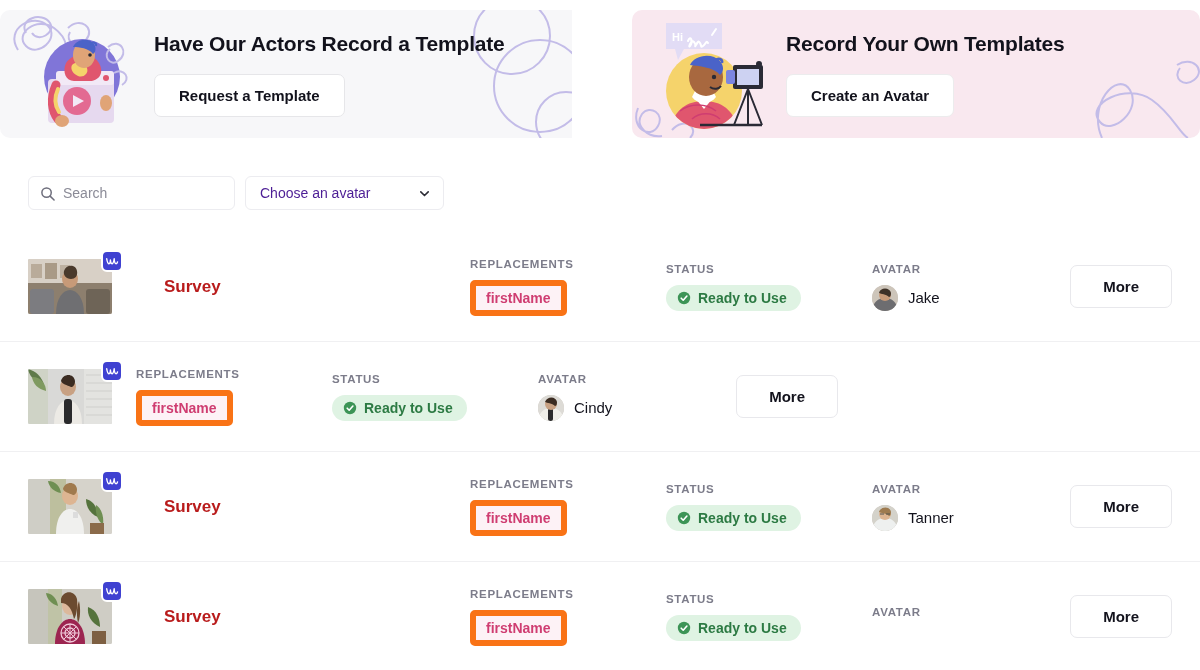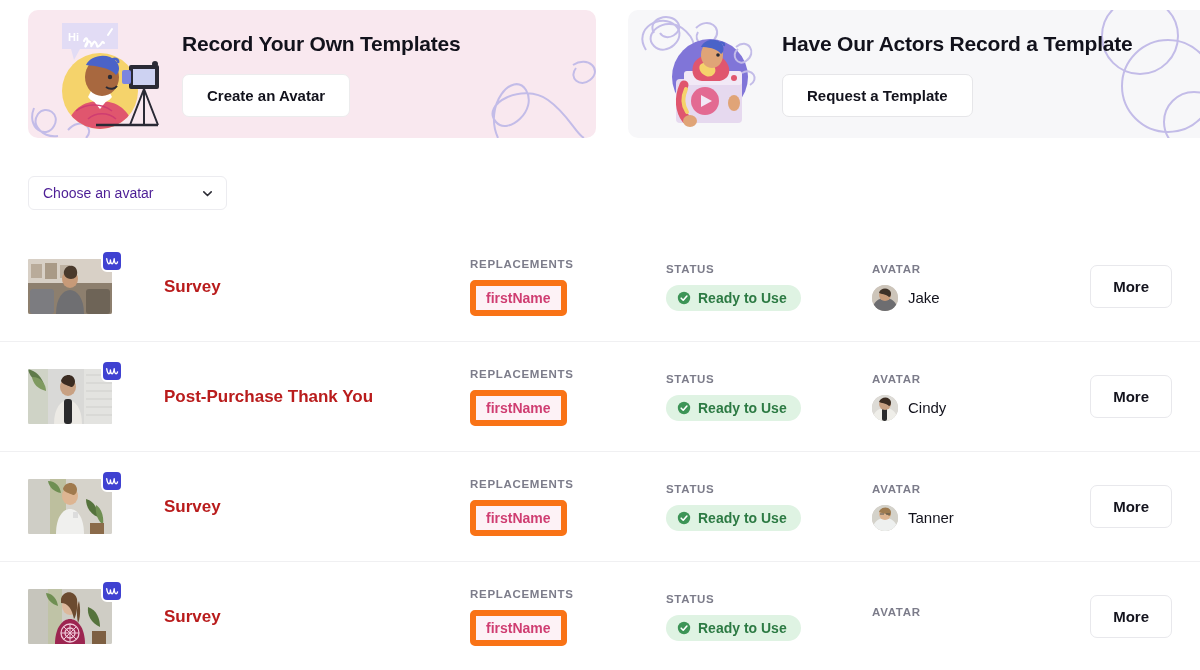--- a/index.html
+++ b/index.html
@@ -200,33 +200,79 @@
     overflow: hidden;
     flex: 0 0 auto;
     background: #cfcac4;
   }
   .avatar-name { font-size: 15px; color: #12121c; }
   .cell-more { flex: 0 0 auto; width: 94px; display: flex; justify-content: flex-end; }
   .more-btn {
     background: #fff;
     border: 1px solid #e8e8ec;
     border-radius: 7px;
-    padding: 13px 22px;
+    padding: 13px 32px;
     font-size: 15px;
     font-weight: bold;
     color: #12121c;
     font-family: "Liberation Sans", sans-serif;
     cursor: pointer;
     line-height: 1;
   }
 </style>
 </head>
 <body>
 
 <div class="banners">
+
+  <div class="banner banner-right">
+    <svg class="banner-deco" viewBox="0 0 572 128" preserveAspectRatio="none">
+      <g fill="none" stroke="#c3bce8" stroke-width="2">
+        <circle cx="512" cy="26" r="38"></circle>
+        <circle cx="540" cy="76" r="46"></circle>
+        <circle cx="566" cy="112" r="30"></circle>
+        <path d="M18 40 C 4 18, 34 2, 48 16 C 60 28, 38 48, 26 36 C 14 24, 36 6, 54 18 C 68 28, 70 44, 62 52"></path>
+        <path d="M68 18 C 80 6, 96 18, 86 30 C 78 40, 64 32, 70 22"></path>
+        <path d="M92 50 C 104 42, 114 56, 104 64 C 96 70, 88 60, 94 54"></path>
+      </g>
+    </svg>
+
+    <div class="banner-illo">
+      <svg viewBox="0 0 118 118" width="118" height="118">
+        <circle cx="60" cy="62" r="38" fill="#8075d8"></circle>
+        <g fill="none" stroke="#c3bce8" stroke-width="2">
+          <path d="M4 18 C -4 4, 20 -4, 28 8 C 34 18, 16 28, 10 18"></path>
+          <path d="M86 32 C 98 22, 108 38, 96 46 C 88 52, 80 40, 88 34"></path>
+          <path d="M92 58 C 102 52, 110 64, 100 70"></path>
+        </g>
+
+        <rect x="26" y="64" width="66" height="44" rx="4" fill="#e6d9ef"></rect>
+        <rect x="34" y="56" width="58" height="14" rx="3" fill="#f2e9f6"></rect>
+        <circle cx="84" cy="63" r="3" fill="#e0566e"></circle>
+        <circle cx="55" cy="86" r="14" fill="#e36a92"></circle>
+        <path d="M51 80 l11 6 -11 6 z" fill="#f2e9f6"></path>
+
+        <path d="M44 48 c8 -12 28 -12 34 2 c4 9 -2 16 -10 16 h-16 c-8 0 -12 -9 -8 -18 z" fill="#e0566e"></path>
+        <path d="M50 50 c5 -5 13 -3 15 3 c2 6 -4 10 -9 8 c-5 -2 -8 -7 -6 -11 z" fill="#f5d36b"></path>
+        <ellipse cx="62" cy="40" rx="11" ry="13" fill="#e0a477"></ellipse>
+        <path d="M51 32 c3 -8 16 -10 21 -3 c3 5 1 9 -1 10 c-4 -6 -14 -7 -20 -7 z" fill="#4a63c8"></path>
+        <path d="M68 29 c3 -3 7 -1 6 2" fill="none" stroke="#4a63c8" stroke-width="2"></path>
+        <circle cx="68" cy="40" r="1.8" fill="#2a2a35"></circle>
+        <path d="M34 70 c-6 14 -4 26 2 34" fill="none" stroke="#e0566e" stroke-width="9" stroke-linecap="round"></path>
+        <path d="M36 74 c-4 9 -3 17 1 23" fill="none" stroke="#f5d36b" stroke-width="4" stroke-linecap="round"></path>
+        <ellipse cx="40" cy="106" rx="7" ry="6" fill="#e0a477"></ellipse>
+        <ellipse cx="84" cy="88" rx="6" ry="8" fill="#e0a477"></ellipse>
+      </svg>
+    </div>
+
+    <div class="banner-body">
+      <div class="banner-title">Have Our Actors Record a Template</div>
+      <button class="banner-btn">Request a Template</button>
+    </div>
+  </div>
 
   <div class="banner banner-left">
     <svg class="banner-deco" viewBox="0 0 568 128" preserveAspectRatio="none">
       <g fill="none" stroke="#c3bce8" stroke-width="2">
         <path d="M470 128 C 455 95, 485 60, 498 80 C 510 100, 480 126, 468 112 C 452 94, 495 72, 520 90 C 540 104, 548 124, 556 128"></path>
         <path d="M545 55 C 560 45, 575 60, 562 70 C 552 78, 540 68, 548 58"></path>
         <path d="M6 98 C -2 118, 18 130, 26 116 C 33 104, 18 94, 10 104 C 2 116, 16 128, 30 126"></path>
         <path d="M40 120 C 52 106, 68 118, 58 128"></path>
       </g>
     </svg>
@@ -265,69 +311,30 @@
         <path d="M108 74 l-14 36 M108 74 l14 36 M108 74 l0 36" stroke="#2a2a35" stroke-width="2" fill="none"></path>
         <path d="M60 110 h62" stroke="#2a2a35" stroke-width="2.5"></path>
       </svg>
     </div>
 
     <div class="banner-body">
       <div class="banner-title">Record Your Own Templates</div>
       <button class="banner-btn">Create an Avatar</button>
     </div>
   </div>
-
-  <div class="banner banner-right">
-    <svg class="banner-deco" viewBox="0 0 572 128" preserveAspectRatio="none">
-      <g fill="none" stroke="#c3bce8" stroke-width="2">
-        <circle cx="512" cy="26" r="38"></circle>
-        <circle cx="540" cy="76" r="46"></circle>
-        <circle cx="566" cy="112" r="30"></circle>
-        <path d="M18 40 C 4 18, 34 2, 48 16 C 60 28, 38 48, 26 36 C 14 24, 36 6, 54 18 C 68 28, 70 44, 62 52"></path>
-        <path d="M68 18 C 80 6, 96 18, 86 30 C 78 40, 64 32, 70 22"></path>
-        <path d="M92 50 C 104 42, 114 56, 104 64 C 96 70, 88 60, 94 54"></path>
-      </g>
+</div>
+
+<div class="filters">
+  <div class="search-box">
+    <svg class="search-icon" viewBox="0 0 16 16">
+      <circle cx="7" cy="7" r="5" fill="none" stroke="#6e6e7c" stroke-width="1.6"></circle>
+      <path d="M10.8 10.8 L15 15" stroke="#6e6e7c" stroke-width="1.6" stroke-linecap="round"></path>
     </svg>
-
-    <div class="banner-illo">
-      <svg viewBox="0 0 118 118" width="118" height="118">
-        <circle cx="60" cy="62" r="38" fill="#8075d8"></circle>
-        <g fill="none" stroke="#c3bce8" stroke-width="2">
-          <path d="M4 18 C -4 4, 20 -4, 28 8 C 34 18, 16 28, 10 18"></path>
-          <path d="M86 32 C 98 22, 108 38, 96 46 C 88 52, 80 40, 88 34"></path>
-          <path d="M92 58 C 102 52, 110 64, 100 70"></path>
-        </g>
-
-        <rect x="26" y="64" width="66" height="44" rx="4" fill="#e6d9ef"></rect>
-        <rect x="34" y="56" width="58" height="14" rx="3" fill="#f2e9f6"></rect>
-        <circle cx="84" cy="63" r="3" fill="#e0566e"></circle>
-        <circle cx="55" cy="86" r="14" fill="#e36a92"></circle>
-        <path d="M51 80 l11 6 -11 6 z" fill="#f2e9f6"></path>
-
-        <path d="M44 48 c8 -12 28 -12 34 2 c4 9 -2 16 -10 16 h-16 c-8 0 -12 -9 -8 -18 z" fill="#e0566e"></path>
-        <path d="M50 50 c5 -5 13 -3 15 3 c2 6 -4 10 -9 8 c-5 -2 -8 -7 -6 -11 z" fill="#f5d36b"></path>
-        <ellipse cx="62" cy="40" rx="11" ry="13" fill="#e0a477"></ellipse>
-        <path d="M51 32 c3 -8 16 -10 21 -3 c3 5 1 9 -1 10 c-4 -6 -14 -7 -20 -7 z" fill="#4a63c8"></path>
-        <path d="M68 29 c3 -3 7 -1 6 2" fill="none" stroke="#4a63c8" stroke-width="2"></path>
-        <circle cx="68" cy="40" r="1.8" fill="#2a2a35"></circle>
-        <path d="M34 70 c-6 14 -4 26 2 34" fill="none" stroke="#e0566e" stroke-width="9" stroke-linecap="round"></path>
-        <path d="M36 74 c-4 9 -3 17 1 23" fill="none" stroke="#f5d36b" stroke-width="4" stroke-linecap="round"></path>
-        <ellipse cx="40" cy="106" rx="7" ry="6" fill="#e0a477"></ellipse>
-        <ellipse cx="84" cy="88" rx="6" ry="8" fill="#e0a477"></ellipse>
-      </svg>
-    </div>
-
-    <div class="banner-body">
-      <div class="banner-title">Have Our Actors Record a Template</div>
-      <button class="banner-btn">Request a Template</button>
-    </div>
-  </div>
-</div>
-
-<div class="filters">
+    <input class="search-input" type="text" placeholder="Search" style="">
+  </div>
 
   <div class="select-box">
     <span class="select-value">Choose an avatar</span>
     <svg class="chev" viewBox="0 0 14 14">
       <path d="M3 5.2 L7 9.2 L11 5.2" fill="none" stroke="#2c2c35" stroke-width="1.7" stroke-linecap="round" stroke-linejoin="round"></path>
     </svg>
   </div>
 </div>
 
 <div class="table">
@@ -406,21 +413,20 @@
           <rect x="36" y="30" width="8" height="25" rx="3" fill="#2a2a2c"></rect>
           <path d="M33 12 c2 -8 13 -8 14 0 c0 4 -2 6 -4 6 c-4 -2 -9 -3 -10 -6 z" fill="#3b2c22"></path>
         </svg>
       </div>
       <div class="thumb-badge">
         <svg viewBox="0 0 16 16" width="14" height="14">
           <path d="M2 5.5 c0.6 4 1.6 5.6 2.6 5.6 c1.1 0 1.5 -2 1.6 -4.2 c0.2 2.3 0.6 4.2 1.7 4.2 c1 0 2 -1.7 2.6 -5.6 c0.2 3.6 1 5.6 2.2 5.6 c0.9 0 1.4 -0.9 1.6 -2" fill="none" stroke="#ffffff" stroke-width="1.6" stroke-linecap="round" stroke-linejoin="round"></path>
         </svg>
       </div>
     </div>
-    <div class="cell-title">Post-Purchase Thank You</div>
     <div class="cell-col cell-replacements">
       <div class="col-head">REPLACEMENTS</div>
       <span class="tag-replacement">firstName</span>
     </div>
     <div class="cell-col cell-status">
       <div class="col-head">STATUS</div>
       <span class="pill-status">
         <svg class="pill-check" viewBox="0 0 14 14">
           <circle cx="7" cy="7" r="6.2" fill="#3c9456"></circle>
           <path d="M4.2 7.2 L6.2 9.2 L9.9 5" fill="none" stroke="#ffffff" stroke-width="1.6" stroke-linecap="round" stroke-linejoin="round"></path>

